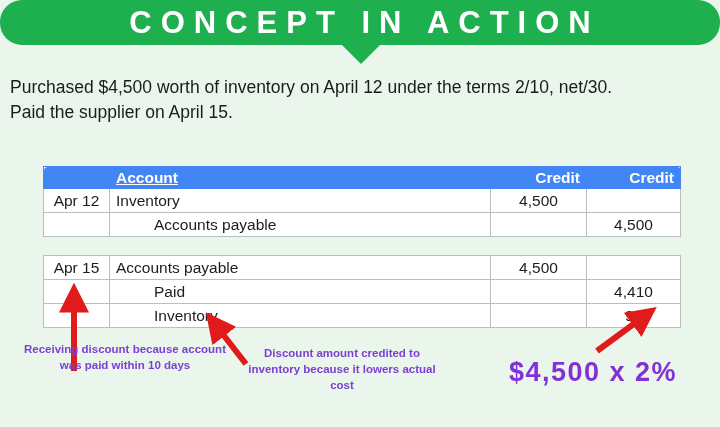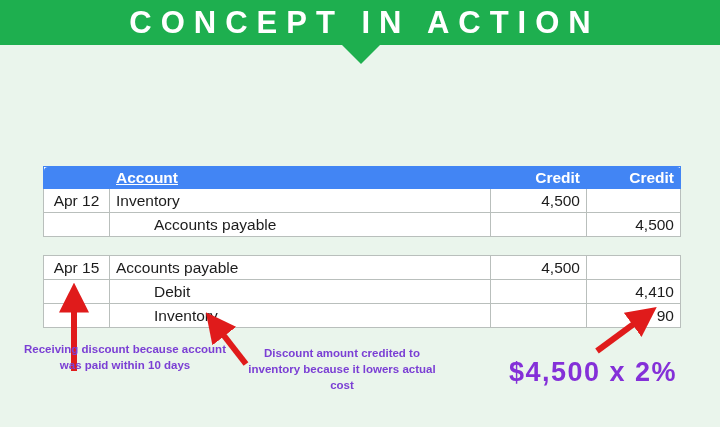--- a/index.html
+++ b/index.html
@@ -19,20 +19,21 @@
   .banner {
     position: absolute;
     left: 0;
     top: 0;
     width: 720px;
     height: 45px;
     background: #1eaf4f;
     display: flex;
     align-items: center;
     justify-content: center;
+    border-radius: 22px;
   }
   .banner-title {
     color: #ffffff;
     font-size: 31px;
     font-weight: bold;
     letter-spacing: 9px;
     line-height: 1;
     padding-left: 9px;
     white-space: nowrap;
   }
@@ -101,21 +102,21 @@
   col.c-acct   { width: 381px; }
   col.c-debit  { width: 96px; }
   col.c-credit { width: 94px; }
 
   .th-account { text-align: left; padding-left: 10px; text-decoration: underline; }
   .th-num     { text-align: right; padding-right: 12px; }
 
   .cell-date   { text-align: center; margin-top: 12px; }
   .cell-acct   { text-align: left; padding-left: 8px; }
   .cell-acct.indent { padding-left: 44px; }
-  .cell-num    { text-align: right; padding-right: 10px; }
+  .cell-num    { text-align: center; padding-right: 10px; }
 
   
   .annot {
     position: absolute;
     color: #7b3fd4;
     font-weight: bold;
     text-align: center;
     line-height: 1.38;
     font-size: 11.5px;
   }
@@ -145,20 +146,22 @@
 </style>
 </head>
 <body>
 
 <div class="banner">
   <div class="banner-title">CONCEPT IN ACTION</div>
 </div>
 <div class="banner-notch"></div>
 
 <div class="description">
+  <div class="line">Purchased $4,500 worth of inventory on April 12 under the terms 2/10, net/30.</div>
+  <div class="line">Paid the supplier on April 15.</div>
 </div>
 
 <div class="journal block-1">
   <table class="jt">
     <colgroup>
       <col class="c-date">
         <col class="c-acct">
         <col class="c-debit">
         <col class="c-credit">
     </colgroup>
@@ -197,21 +200,21 @@
     </colgroup>
     <tbody>
       <tr>
         <td class="cell-date">Apr 15</td>
         <td class="cell-acct">Accounts payable</td>
         <td class="cell-num">4,500</td>
         <td class="cell-num"></td>
       </tr>
       <tr>
         <td class="cell-date"></td>
-        <td class="cell-acct indent">Debit</td>
+        <td class="cell-acct indent">Paid</td>
         <td class="cell-num"></td>
         <td class="cell-num">4,410</td>
       </tr>
       <tr>
         <td class="cell-date"></td>
         <td class="cell-acct indent">Inventory</td>
         <td class="cell-num"></td>
         <td class="cell-num">90</td>
       </tr>
     </tbody>

